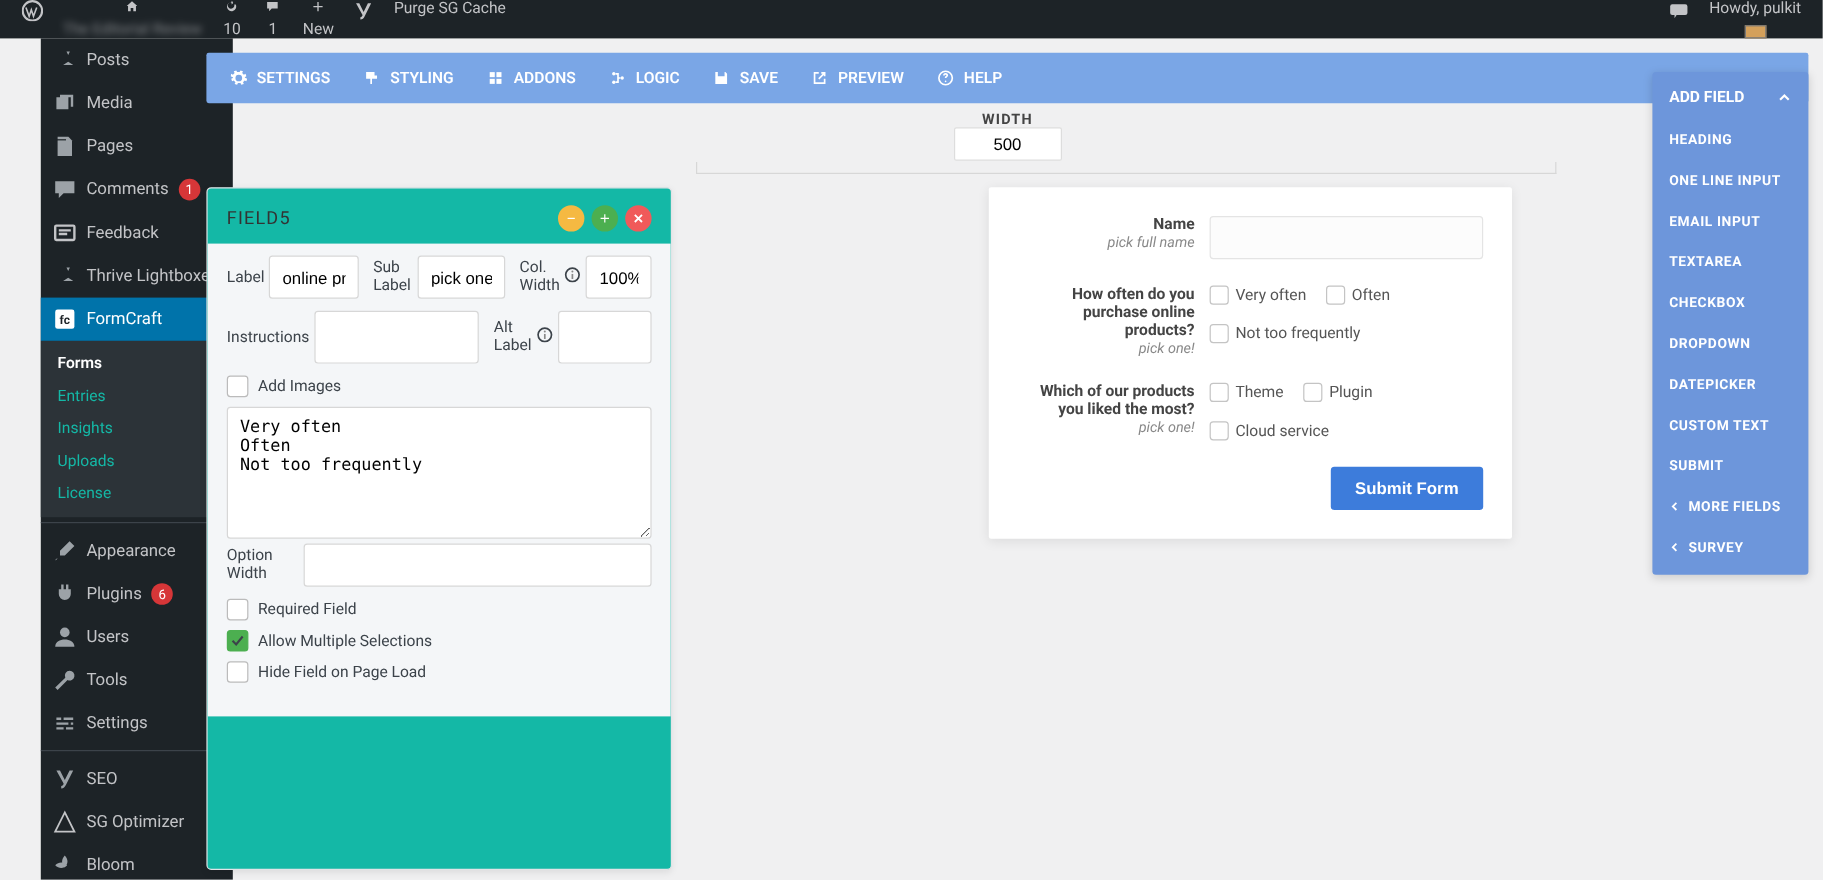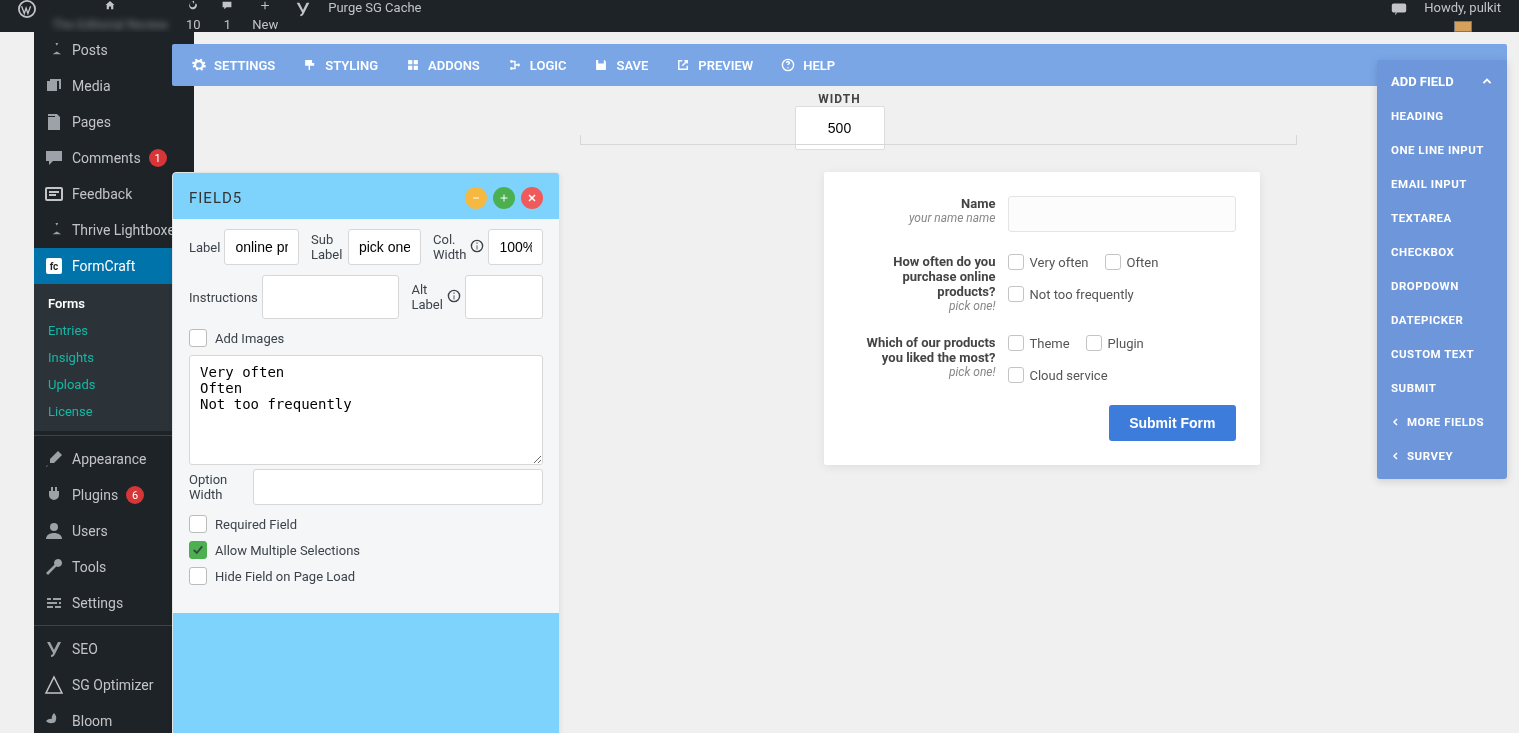--- a/index.html
+++ b/index.html
@@ -31,27 +31,27 @@
 .main { position:absolute; left:160px; right:0; top:32px; bottom:0; padding: 12px 12px 0 12px; overflow:hidden; }
 
 
 .fc-toolbar { background:#7aa6e6; color:#fff; height:42px; display:flex; align-items:center; padding:0 6px; border-radius:2px; }
 .fc-toolbar .titem { display:flex; align-items:center; gap:8px; padding:0 14px; height:100%; cursor:pointer; font-weight:600; font-size:13px; }
 .fc-toolbar svg { width:14px; height:14px; fill:#fff; }
 
 
 .width-bar { margin-top:6px; display:flex; justify-content:center; align-items:flex-start; position:relative; }
 .width-label { font-weight:700; font-size:12px; letter-spacing:1px; color:#444; text-align:center; }
-.width-input { width:90px; height:44px; border:1px solid #ddd; text-align:center; font-size:14px; background:#fff; border-radius:2px; }
+.width-input { width:90px; height:28px; border:1px solid #ddd; text-align:center; font-size:14px; background:#fff; border-radius:2px; }
 .width-line { position:absolute; top:52px; left:408px; right:210px; border-top:1px solid #d7d7d7; }
 .width-line .tick { position:absolute; top:-10px; width:1px; height:10px; background:#d7d7d7; }
 
 
 .cols { display:flex; gap:16px; margin-top:22px; height: calc(100% - 120px); }
-.field-panel { width:388px; background:#7dd3fc; border:1px solid #e2e4e7; border-radius:4px; box-shadow:0 2px 6px rgba(0,0,0,.08); padding:0; overflow-y:auto; overflow-x:hidden;}
+.field-panel { width:388px; background:#14b8a6; border:1px solid #e2e4e7; border-radius:4px; box-shadow:0 2px 6px rgba(0,0,0,.08); padding:0; overflow-y:auto; overflow-x:hidden;}
 .fp-head { display:flex; align-items:center; padding:14px 16px 10px; }
 .fp-title { font-weight:400; font-size:15px; color:#333; letter-spacing:1px; }
 .fp-actions { margin-left:auto; display:flex; gap:6px; }
 .circ { width:22px; height:22px; border-radius:50%; display:flex; align-items:center; justify-content:center; color:#fff; cursor:pointer; }
 .circ.minus{background:#f5b942;} .circ.plus{background:#4caf50;} .circ.close{background:#f05a5a;}
 .circ svg{width:10px;height:10px;fill:#fff;}
 
 .fp-body { background:#f4f6f8; padding:10px 16px 20px; }
 .frow { display:flex; gap:12px; margin-bottom:10px; }
 .fcol { flex:1; display:flex; flex-direction:row; gap:4px; position:relative;}
@@ -534,21 +534,21 @@
           </div>
       </div>
     </div>
 
     <div class="wrap-preview">
       <div class="preview-card">
         <div id="preview-rows">
             <div class="pf-row">
     <div class="pf-label">
                 <div class="main-l">Name</div>
-                <div class="sub-l">your name name</div>
+                <div class="sub-l">pick full name</div>
               </div>
     <div class="pf-ctrl"><input class="pf-input" style=""></div>
   </div>
             <div class="pf-row">
     <div class="pf-label">
                 <div class="main-l">How often do you purchase online products?</div>
                 <div class="sub-l">pick one!</div>
               </div>
     <div class="pf-ctrl">
                 <div class="pf-opts">

